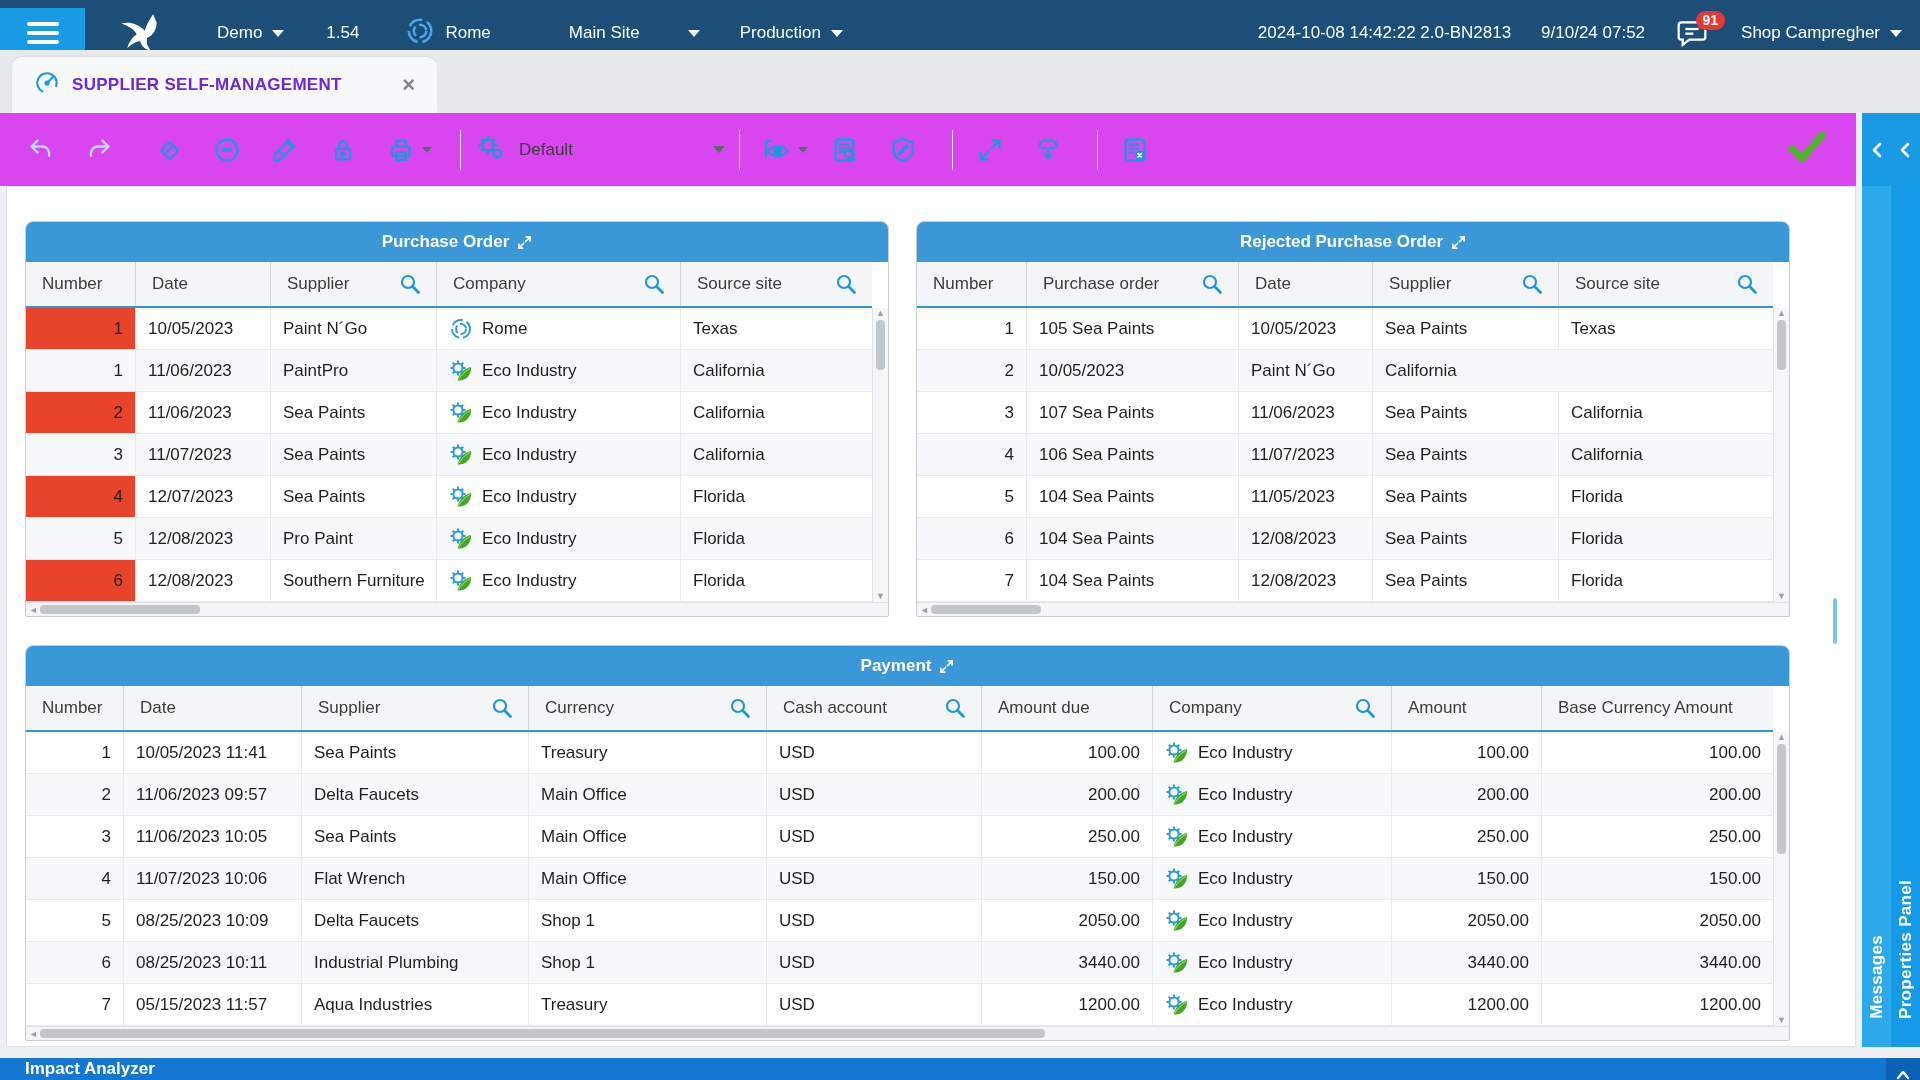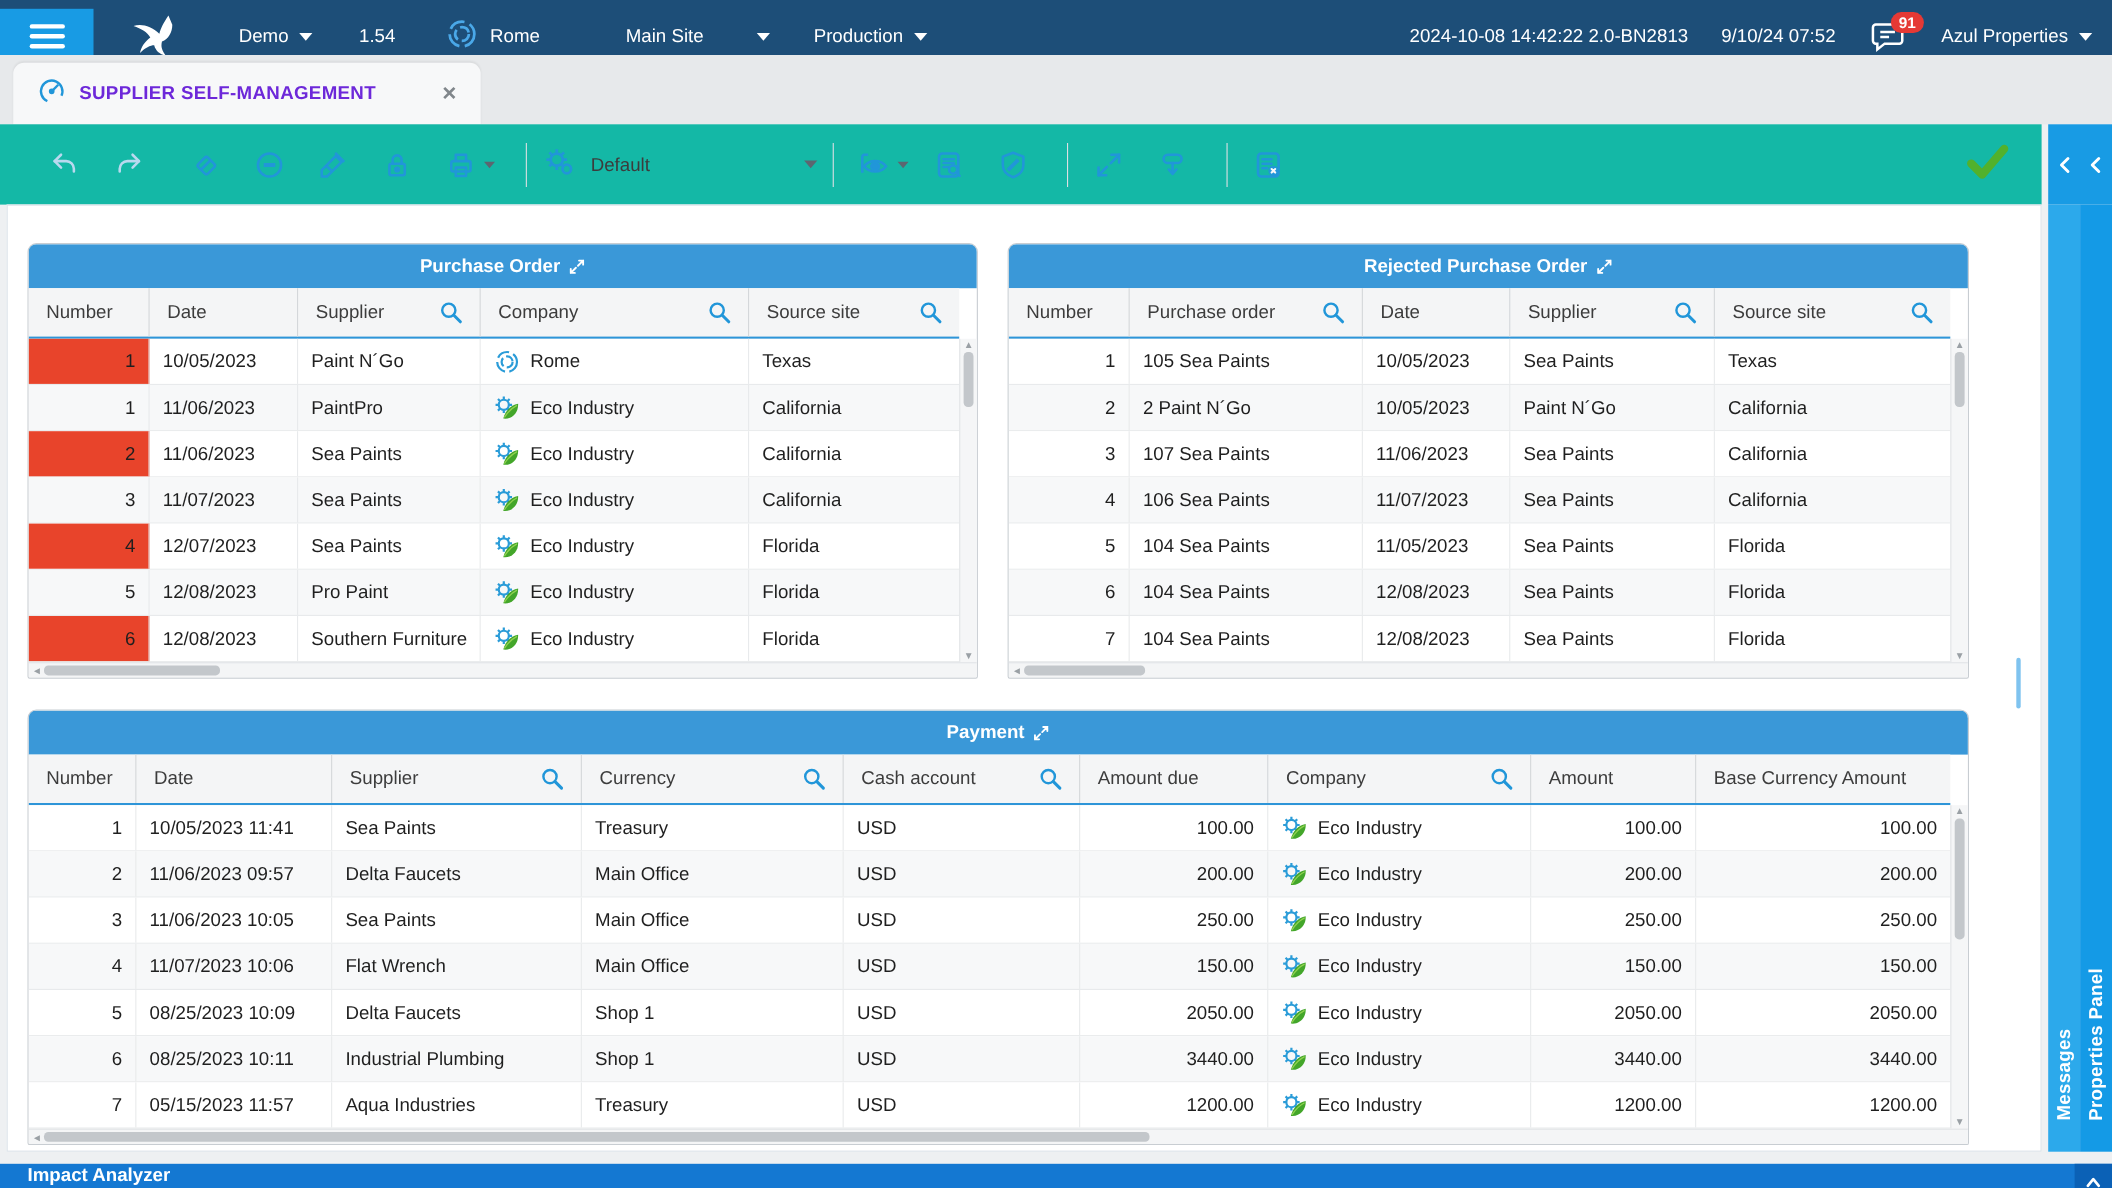--- a/index.html
+++ b/index.html
@@ -18,21 +18,21 @@
   .badge-wrap { position:relative; width:36px; height:32px; }
   .msg-badge { position:absolute; top:-6px; right:-14px; background:#e53935; color:#fff; border-radius:11px; font-size:14px; font-weight:bold; padding:2px 7px; line-height:15px; }
 
   
   .tabbar { position:absolute; left:0; top:50px; width:1920px; height:63px; background:#e7e9eb; }
   .tab { position:absolute; left:12px; bottom:0; width:425px; height:56px; background:#f7f8f9; border-radius:10px 10px 0 0; display:flex; align-items:center; padding:0 22px; box-shadow:0 -1px 2px rgba(0,0,0,.06); }
   .tab-title { color:#6d28d9; font-weight:bold; font-size:17px; letter-spacing:.3px; margin-left:12px; }
   .tab-close { margin-left:auto; color:#80868b; font-size:22px; font-weight:bold; cursor:pointer; line-height:1; }
 
   
-  .toolbar { position:absolute; left:0; top:113px; width:1856px; height:73px; background:#14b8a6; display:flex; align-items:center; padding-left:36px; }
+  .toolbar { position:absolute; left:0; top:113px; width:1856px; height:73px; background:#d946ef; display:flex; align-items:center; padding-left:18px; }
   .tool { width:46px; height:46px; display:flex; align-items:center; justify-content:center; color:#2196d9; cursor:pointer; margin-right:12px; }
   .tool svg { width:28px; height:28px; }
   .tool.disabled { color:#b9d9ef; cursor:default; }
   .tool-caret { width:0; height:0; border-left:5px solid transparent; border-right:5px solid transparent; border-top:6px solid #5c6670; margin-left:-6px; margin-right:14px; }
   .tsep { width:1px; height:40px; background:#dcdfe3; margin:0 14px; }
   .profile { display:flex; align-items:center; width:250px; cursor:pointer; }
   .profile .plabel { margin-left:14px; color:#3c3c3c; }
   .profile .caret2 { margin-left:auto; width:0; height:0; border-left:6px solid transparent; border-right:6px solid transparent; border-top:7px solid #5c6670; }
   .save-check { margin-left:auto; margin-right:26px; color:#52b12c; cursor:pointer; }
   .save-check svg { width:46px; height:40px; }
@@ -128,21 +128,21 @@
     <span>9/10/24 07:52</span>
     <div class="badge-wrap">
       <svg width="34" height="32" viewBox="0 0 24 24" fill="none" stroke="#ffffff" stroke-width="1.7">
           <path d="M4 4 h16 a2 2 0 0 1 2 2 v9 a2 2 0 0 1 -2 2 H10 l-5 4 v-4 H4 a2 2 0 0 1 -2 -2 V6 a2 2 0 0 1 2 -2 z"></path>
           <line x1="7" y1="9" x2="17" y2="9"></line>
           <line x1="7" y1="12.5" x2="13" y2="12.5"></line>
         </svg>
       <span class="msg-badge">91</span>
     </div>
     <div class="tb-item">
-      <span>Azul Properties</span>
+      <span>Shop Campregher</span>
       <span class="caret"></span>
     </div>
   </div>
 </div>
 
 <div class="tabbar">
   <div class="tab">
     <span>
       <svg width="26" height="26" viewBox="0 0 24 24" fill="none" stroke="#2196d9" stroke-width="2">
           <circle cx="12" cy="12" r="9" stroke-dasharray="42 14" transform="rotate(115 12 12)"></circle>
@@ -528,21 +528,20 @@
     <div class="tbody">
         <div class="tr grid cols-rej">
           <div class="td right">1</div>
           <div class="td">105 Sea Paints</div>
           <div class="td">10/05/2023</div>
           <div class="td">Sea Paints</div>
           <div class="td">Texas</div>
         </div>
         <div class="tr grid cols-rej">
           <div class="td right">2</div>
-          <div class="td">2 Paint N´Go</div>
           <div class="td">10/05/2023</div>
           <div class="td">Paint N´Go</div>
           <div class="td">California</div>
         </div>
         <div class="tr grid cols-rej">
           <div class="td right">3</div>
           <div class="td">107 Sea Paints</div>
           <div class="td">11/06/2023</div>
           <div class="td">Sea Paints</div>
           <div class="td">California</div>

